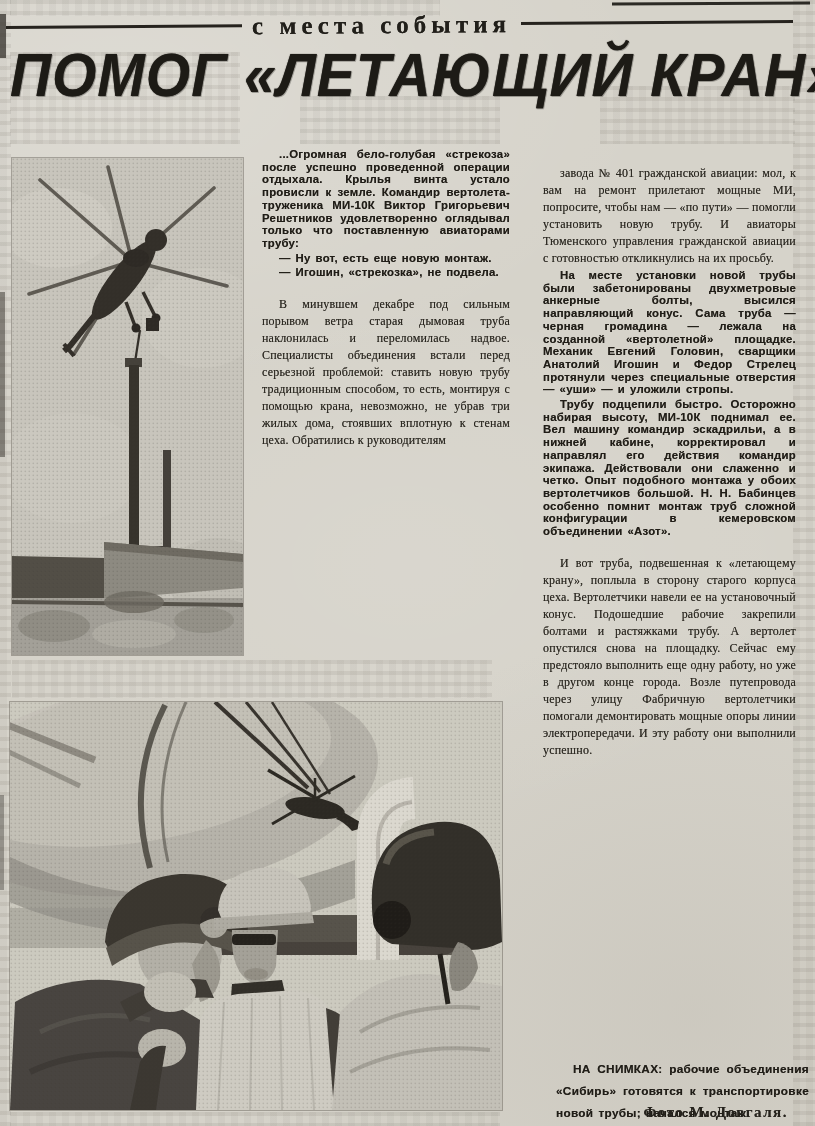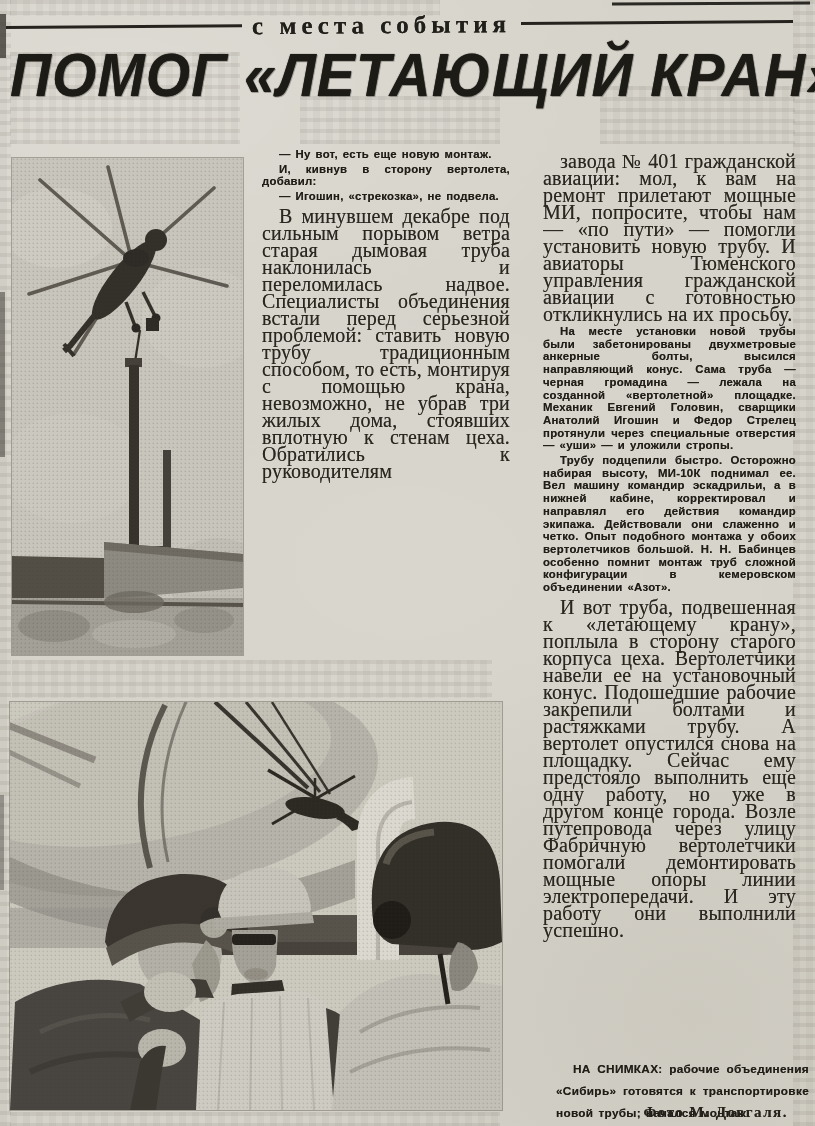--- a/index.html
+++ b/index.html
@@ -54,22 +54,22 @@
   .photo svg{display:block;width:100%;height:100%;}
   .photo-1{left:12px;top:158px;width:231px;height:497px;}
   .photo-2{left:10px;top:702px;width:492px;height:408px;}
   
   .col{position:absolute;overflow:hidden;color:#2a2722;}
   .col-middle{left:262px;top:148px;width:248px;height:546px;}
   .col-right{left:543px;top:148px;width:253px;height:894px;}
   .para{margin:0 0 2px 0;text-align:justify;text-indent:17px;hyphens:auto;}
   .para.serif{
     font-family:"Liberation Serif",serif;
-    font-size:20px;line-height:17px;letter-spacing:.2px;
-    margin-top:5px;color:#2a2720;
+    font-size:12px;line-height:17px;letter-spacing:.2px;
+    margin-top:17px;color:#2a2720;
     text-shadow:0 0 .4px rgba(30,26,20,.55);
   }
   .para.sans{
     font-family:"Liberation Sans",sans-serif;font-weight:bold;
     font-size:11.4px;line-height:12.7px;letter-spacing:.25px;word-spacing:1.5px;
     color:#201d17;
     text-shadow:0 0 .4px rgba(25,22,16,.6);
   }
   
   .caption{
@@ -170,22 +170,22 @@
         <ellipse cx="42" cy="468" rx="36" ry="16" fill="#8b8880" opacity=".8"></ellipse>
         <ellipse cx="122" cy="476" rx="42" ry="14" fill="#b2afa6" opacity=".8"></ellipse>
         <ellipse cx="192" cy="462" rx="30" ry="13" fill="#908d84" opacity=".8"></ellipse>
         <ellipse cx="122" cy="444" rx="30" ry="11" fill="#6e6a62" opacity=".8"></ellipse>
       </g>
       <rect x="0" y="0" width="231" height="497" fill="url(#ht1)"></rect>
     </svg>
   </div>
 
   <div class="col col-middle">
+      <p class="para sans">...Огромная бело-голубая «стрекоза» после успешно проведенной операции отдыхала. Крылья винта устало провисли к земле. Командир вертолета-труженика МИ-10К Виктор Григорьевич Решетников удовлетворенно оглядывал только что поставленную авиаторами трубу:</p>
       <p class="para sans">— Ну вот, есть еще новую монтаж.</p>
-      <p class="para sans">И, кивнув в сторону вертолета, добавил:</p>
       <p class="para sans">— Игошин, «стрекозка», не подвела.</p>
       <p class="para serif">В минувшем декабре под сильным порывом ветра старая дымовая труба наклонилась и переломилась надвое. Специалисты объединения встали перед серьезной проблемой: ставить новую трубу традиционным способом, то есть, монтируя с помощью крана, невозможно, не убрав три жилых дома, стоявших вплотную к стенам цеха. Обратились к руководителям</p>
     </div>
   <div class="col col-right">
       <p class="para serif">завода № 401 гражданской авиации: мол, к вам на ремонт прилетают мощные МИ, попросите, чтобы нам — «по пути» — помогли установить новую трубу. И авиаторы Тюменского управления гражданской авиации с готовностью откликнулись на их просьбу.</p>
       <p class="para sans">На месте установки новой трубы были забетонированы двухметровые анкерные болты, высился направляющий конус. Сама труба — черная громадина — лежала на созданной «вертолетной» площадке. Механик Евгений Головин, сварщики Анатолий Игошин и Федор Стрелец протянули через специальные отверстия — «уши» — и уложили стропы.</p>
       <p class="para sans">Трубу подцепили быстро. Осторожно набирая высоту, МИ-10К поднимал ее. Вел машину командир эскадрильи, а в нижней кабине, корректировал и направлял его действия командир экипажа. Действовали они слаженно и четко. Опыт подобного монтажа у обоих вертолетчиков большой. Н. Н. Бабинцев особенно помнит монтаж труб сложной конфигурации в кемеровском объединении «Азот».</p>
       <p class="para serif">И вот труба, подвешенная к «летающему крану», поплыла в сторону старого корпуса цеха. Вертолетчики навели ее на установочный конус. Подошедшие рабочие закрепили болтами и растяжками трубу. А вертолет опустился снова на площадку. Сейчас ему предстояло выполнить еще одну работу, но уже в другом конце города. Возле путепровода через улицу Фабричную вертолетчики помогали демонтировать мощные опоры линии электропередачи. И эту работу они выполнили успешно.</p>
     </div>
 

